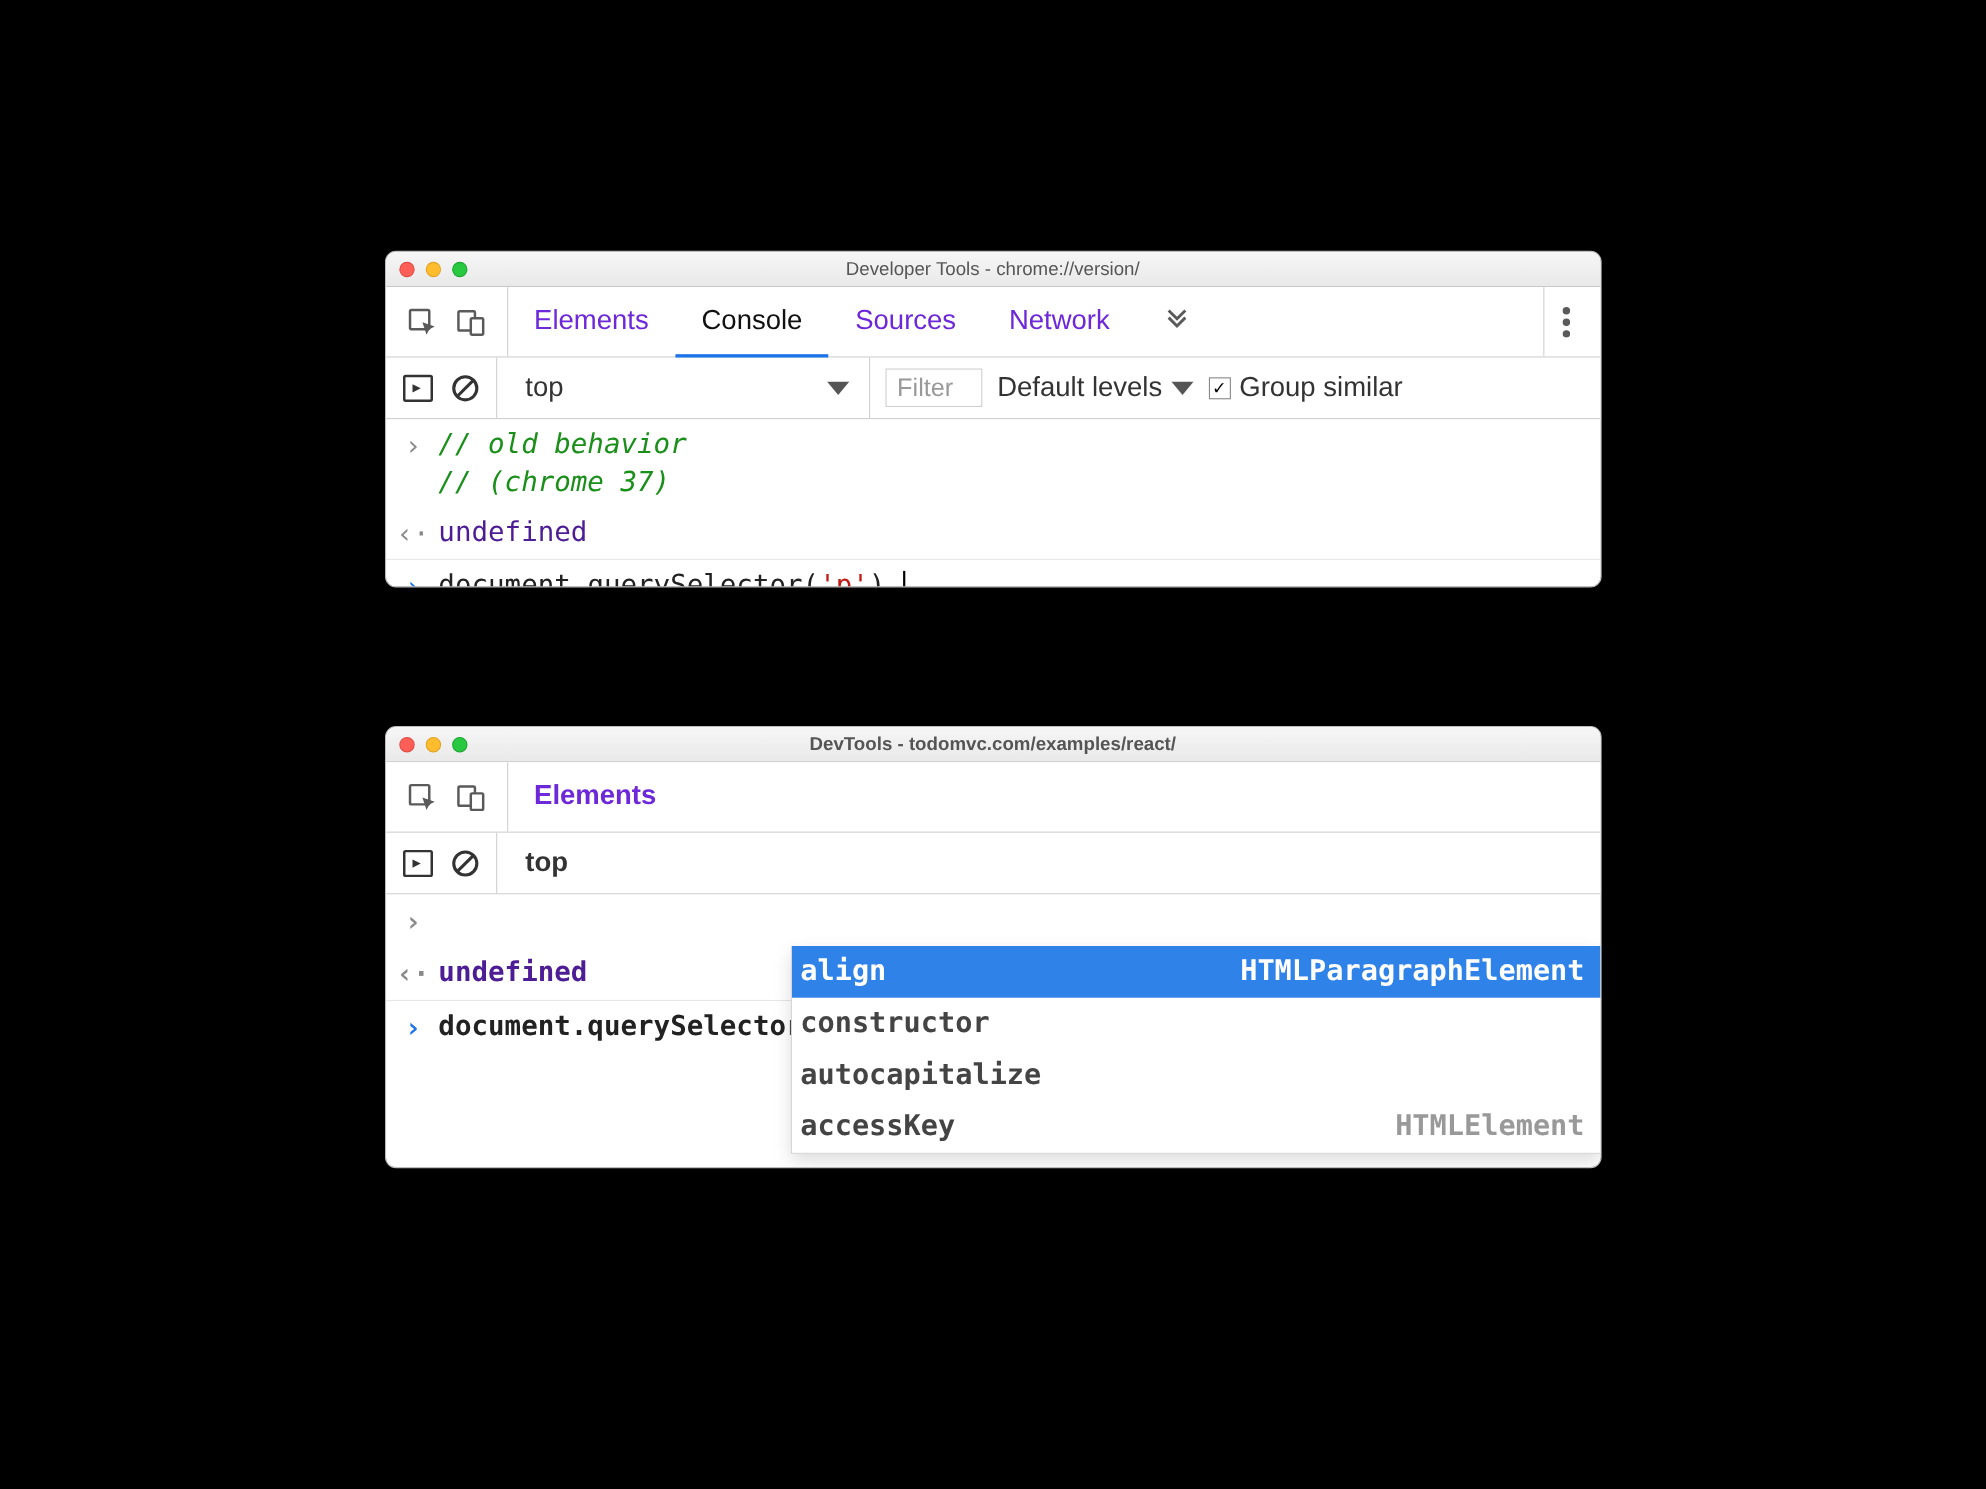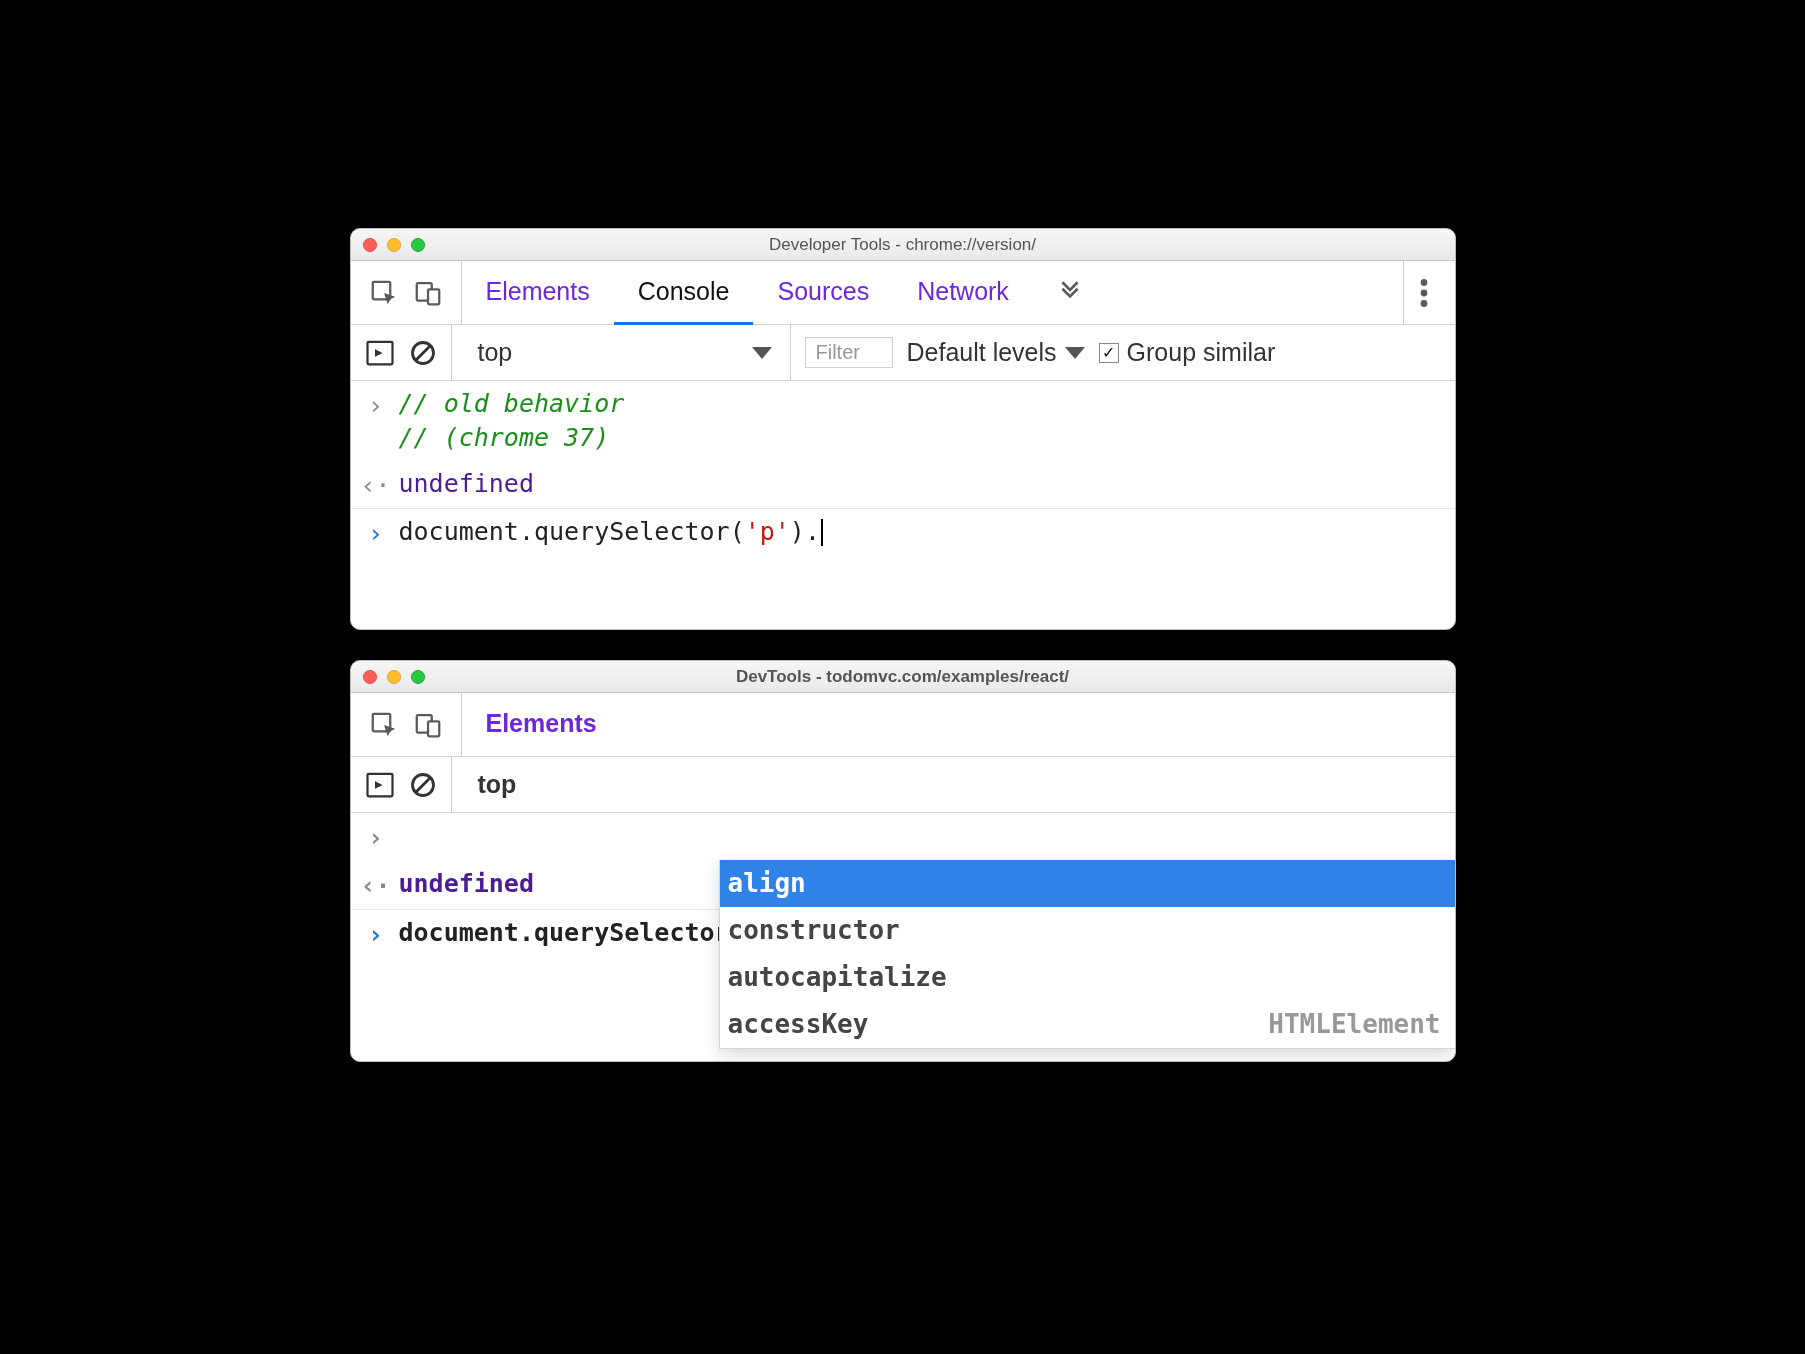--- a/index.html
+++ b/index.html
@@ -19,21 +19,21 @@
   .window {
     position: absolute;
     width: 1106px;
     left: 82px;
     background: #fff;
     border-radius: 10px;
     box-shadow: 0 22px 50px rgba(0,0,0,0.55);
     overflow: hidden;
     border: 1px solid #bcbcbc;
   }
-  .window-1 { top: 28px; height: 402px; }
+  .window-1 { top: 28px; height: 306px; }
   .window-2 { top: 460px; height: 402px; font-weight: bold; }
 
   .titlebar {
     height: 32px;
     background: linear-gradient(#f6f6f6, #e9e9e9);
     border-bottom: 1px solid #c9c9c9;
     display: flex;
     align-items: center;
     position: relative;
   }
@@ -132,21 +132,21 @@
     justify-content: space-between;
     padding: 0 4px 0 12px;
   }
   .tri-down {
     width: 0; height: 0;
     border-left: 10px solid transparent;
     border-right: 10px solid transparent;
     border-top: 12px solid #555;
   }
   .filter-input {
-    font-size: 20px;
+    font-size: 23px;
     border: 1px solid #d0d0d0;
     padding: 3px 10px;
     color: #999;
     width: 88px;
   }
   .levels {
     display: flex;
     align-items: center;
     gap: 8px;
   }
@@ -416,20 +416,21 @@
       </div>
       <div class="row" style="position:relative;">
         <div class="gutter blue">›</div>
         <span class="code">
           <span>document.querySelector(</span><span class="str">'p'</span><span>).</span><span class="ghost-caret"></span><span class="ghost">align</span>
         </span>
 
         <div class="autocomplete">
           <div class="ac-item selected">
             <span>align</span>
+            <span class="ac-right">HTMLParagraphElement</span>
           </div>
           <div class="ac-item">
             <span>constructor</span>
             <span class="ac-right"></span>
           </div>
           <div class="ac-item">
             <span>autocapitalize</span>
             <span class="ac-right"></span>
           </div>
           <div class="ac-item">

